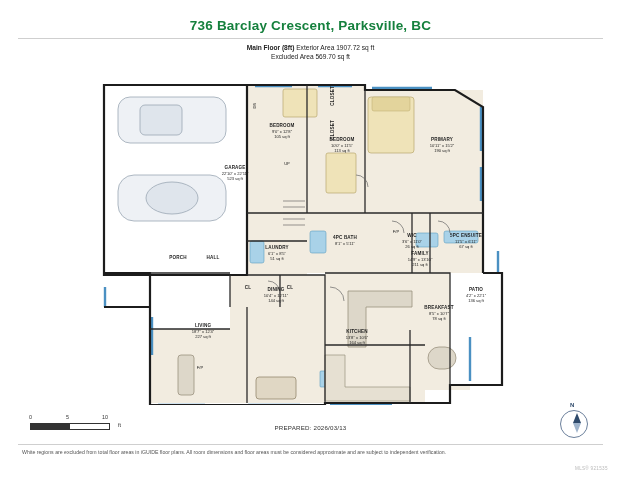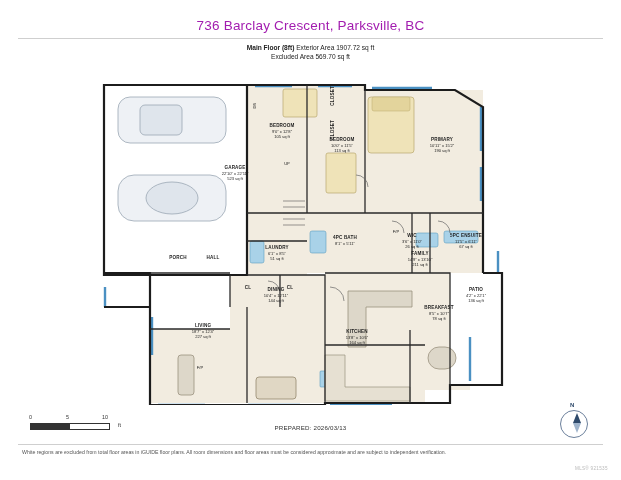--- a/index.html
+++ b/index.html
@@ -7,21 +7,21 @@
     width:621px;height:480px;
     background:#ffffff;
     font-family:"Liberation Sans", sans-serif;
     color:#1a1a1a;
     position:relative;
     overflow:hidden;
   }
   .sheet{position:absolute;inset:0;}
   .title{
     position:absolute;top:18px;left:0;width:621px;text-align:center;
-    font-size:13.5px;font-weight:normal;letter-spacing:.2px;color:#a21caf;
+    font-size:13.5px;font-weight:bold;letter-spacing:.2px;color:#15803d;
   }
   .rule{position:absolute;left:18px;width:585px;height:1px;background:#cfcfcf;}
   .rule.top{top:38px;}
   .rule.bottom{top:444px;}
   .subhead{
     position:absolute;top:44px;left:0;width:621px;text-align:center;font-size:6.6px;color:#222;
   }
   .subhead b{font-weight:bold;}
   .subhead .ln2{display:block;margin-top:2px;}
   .prepared{

